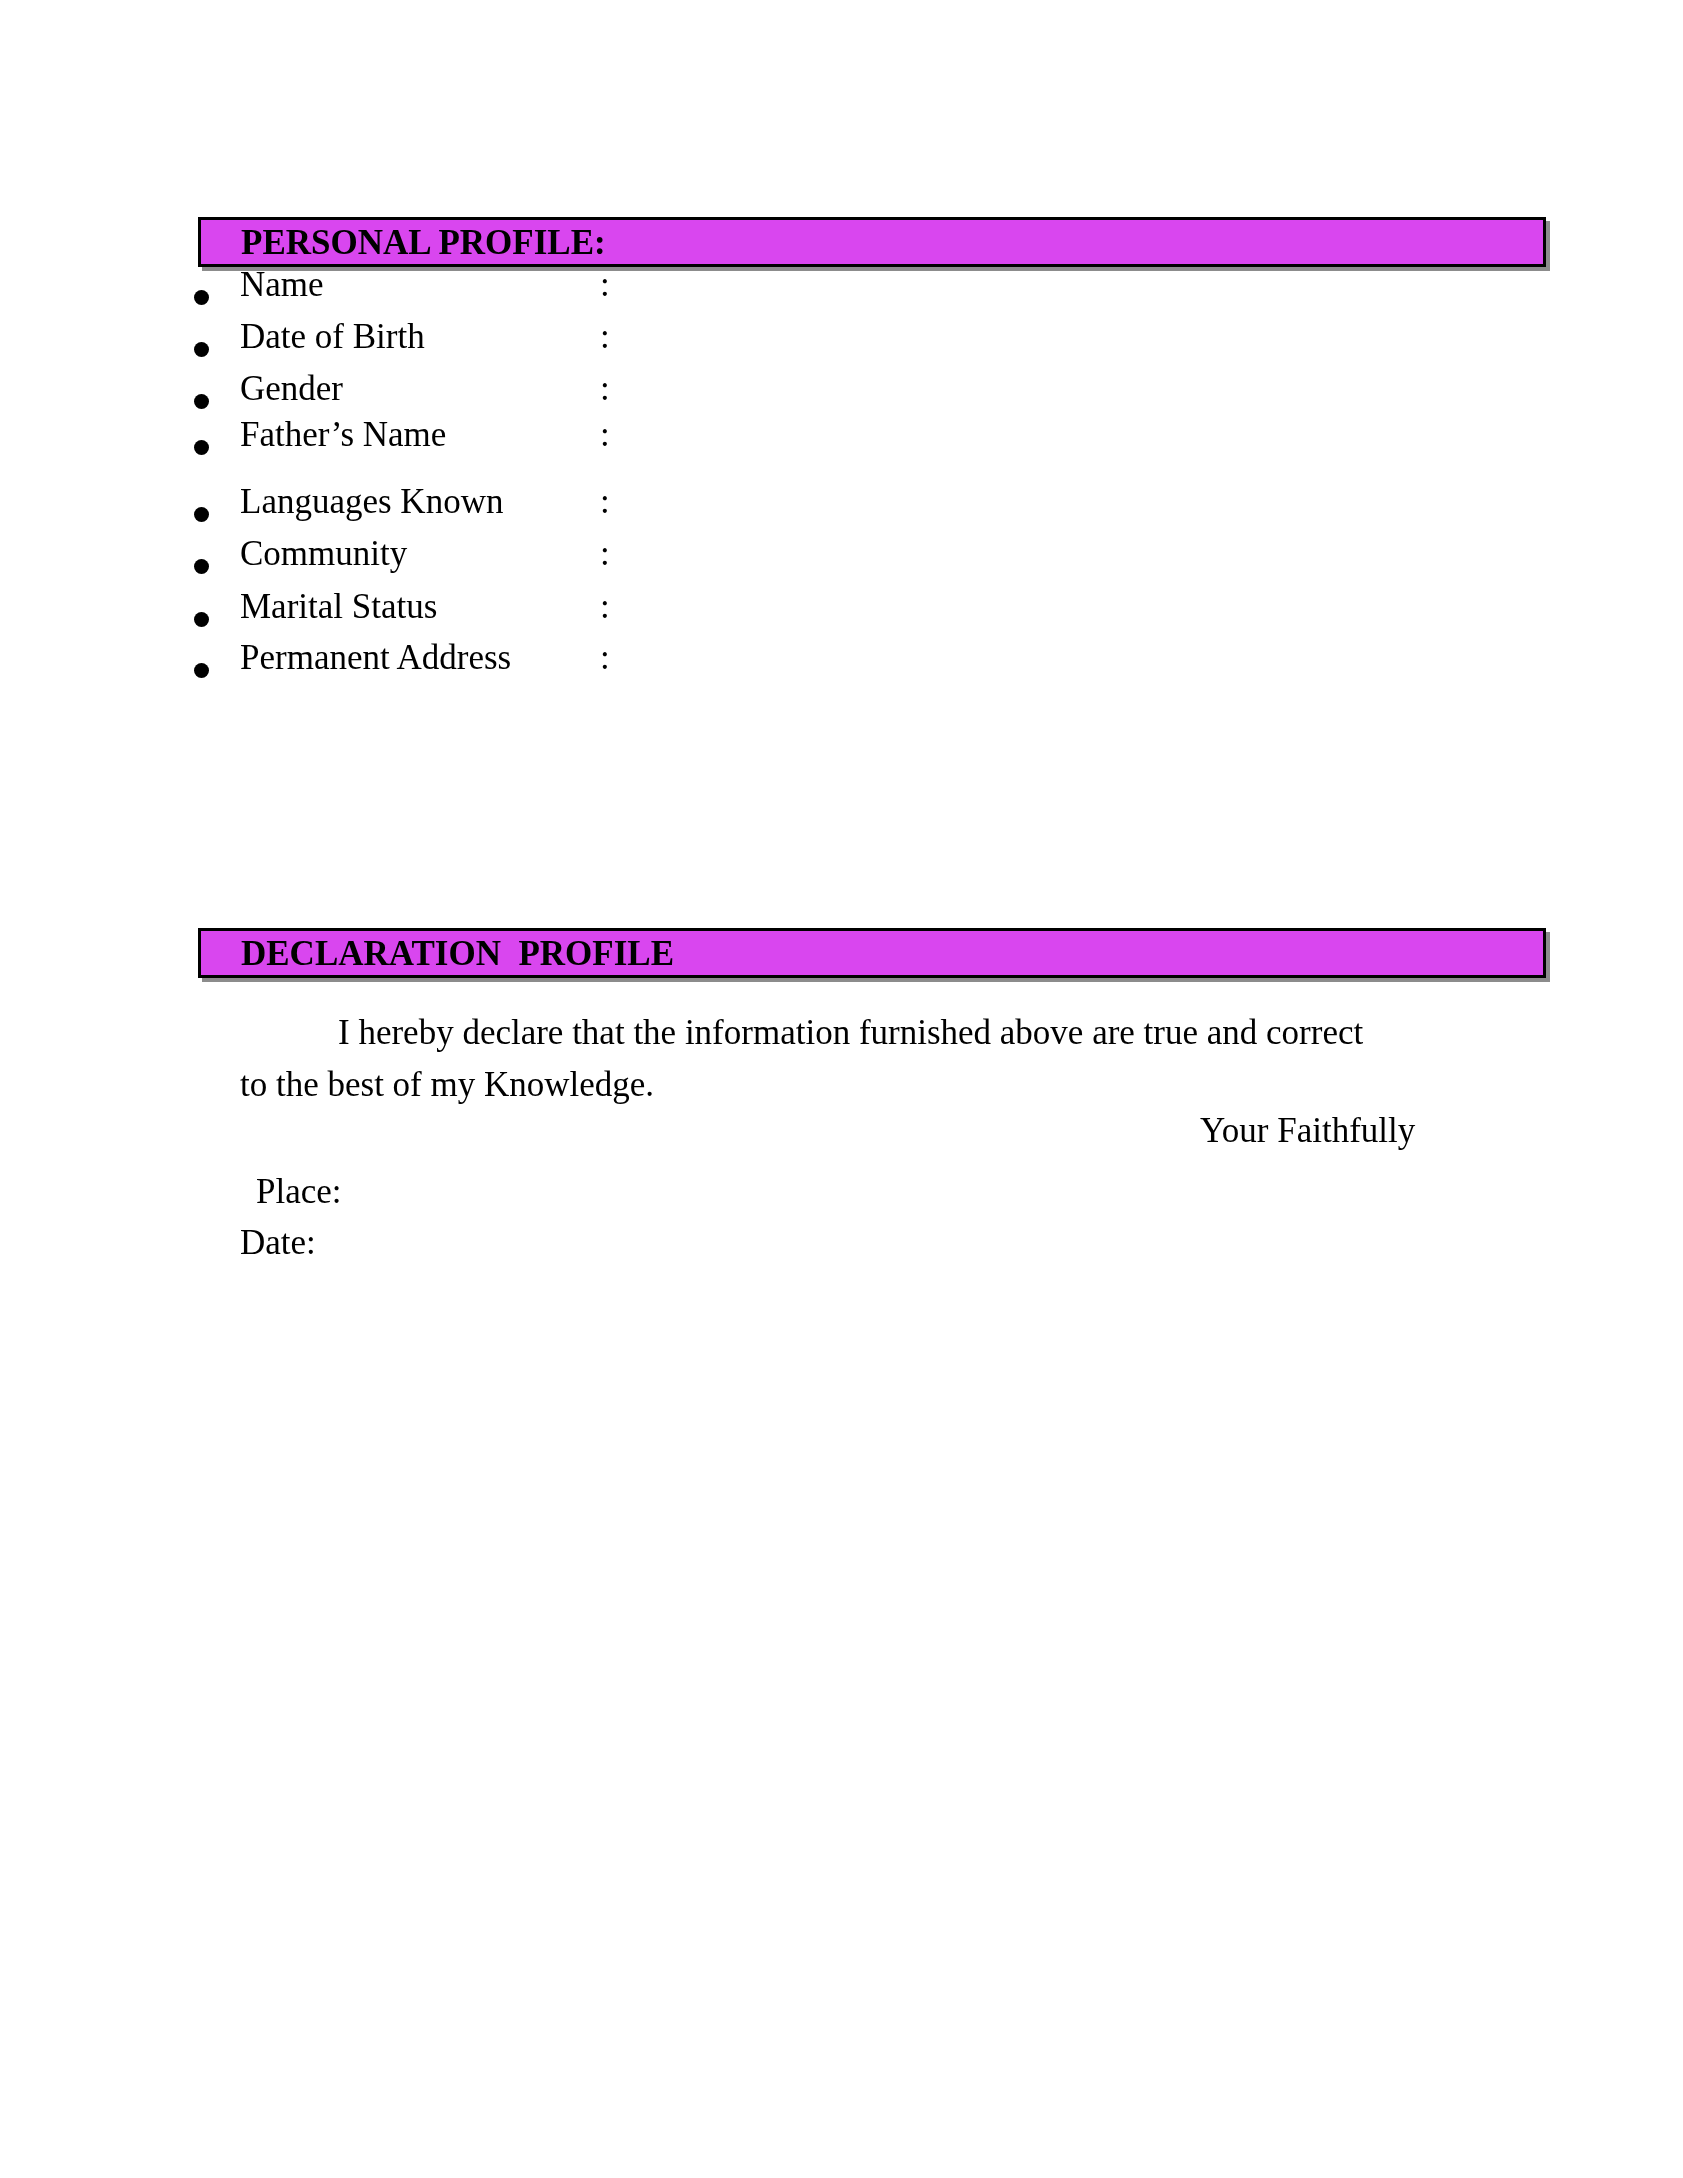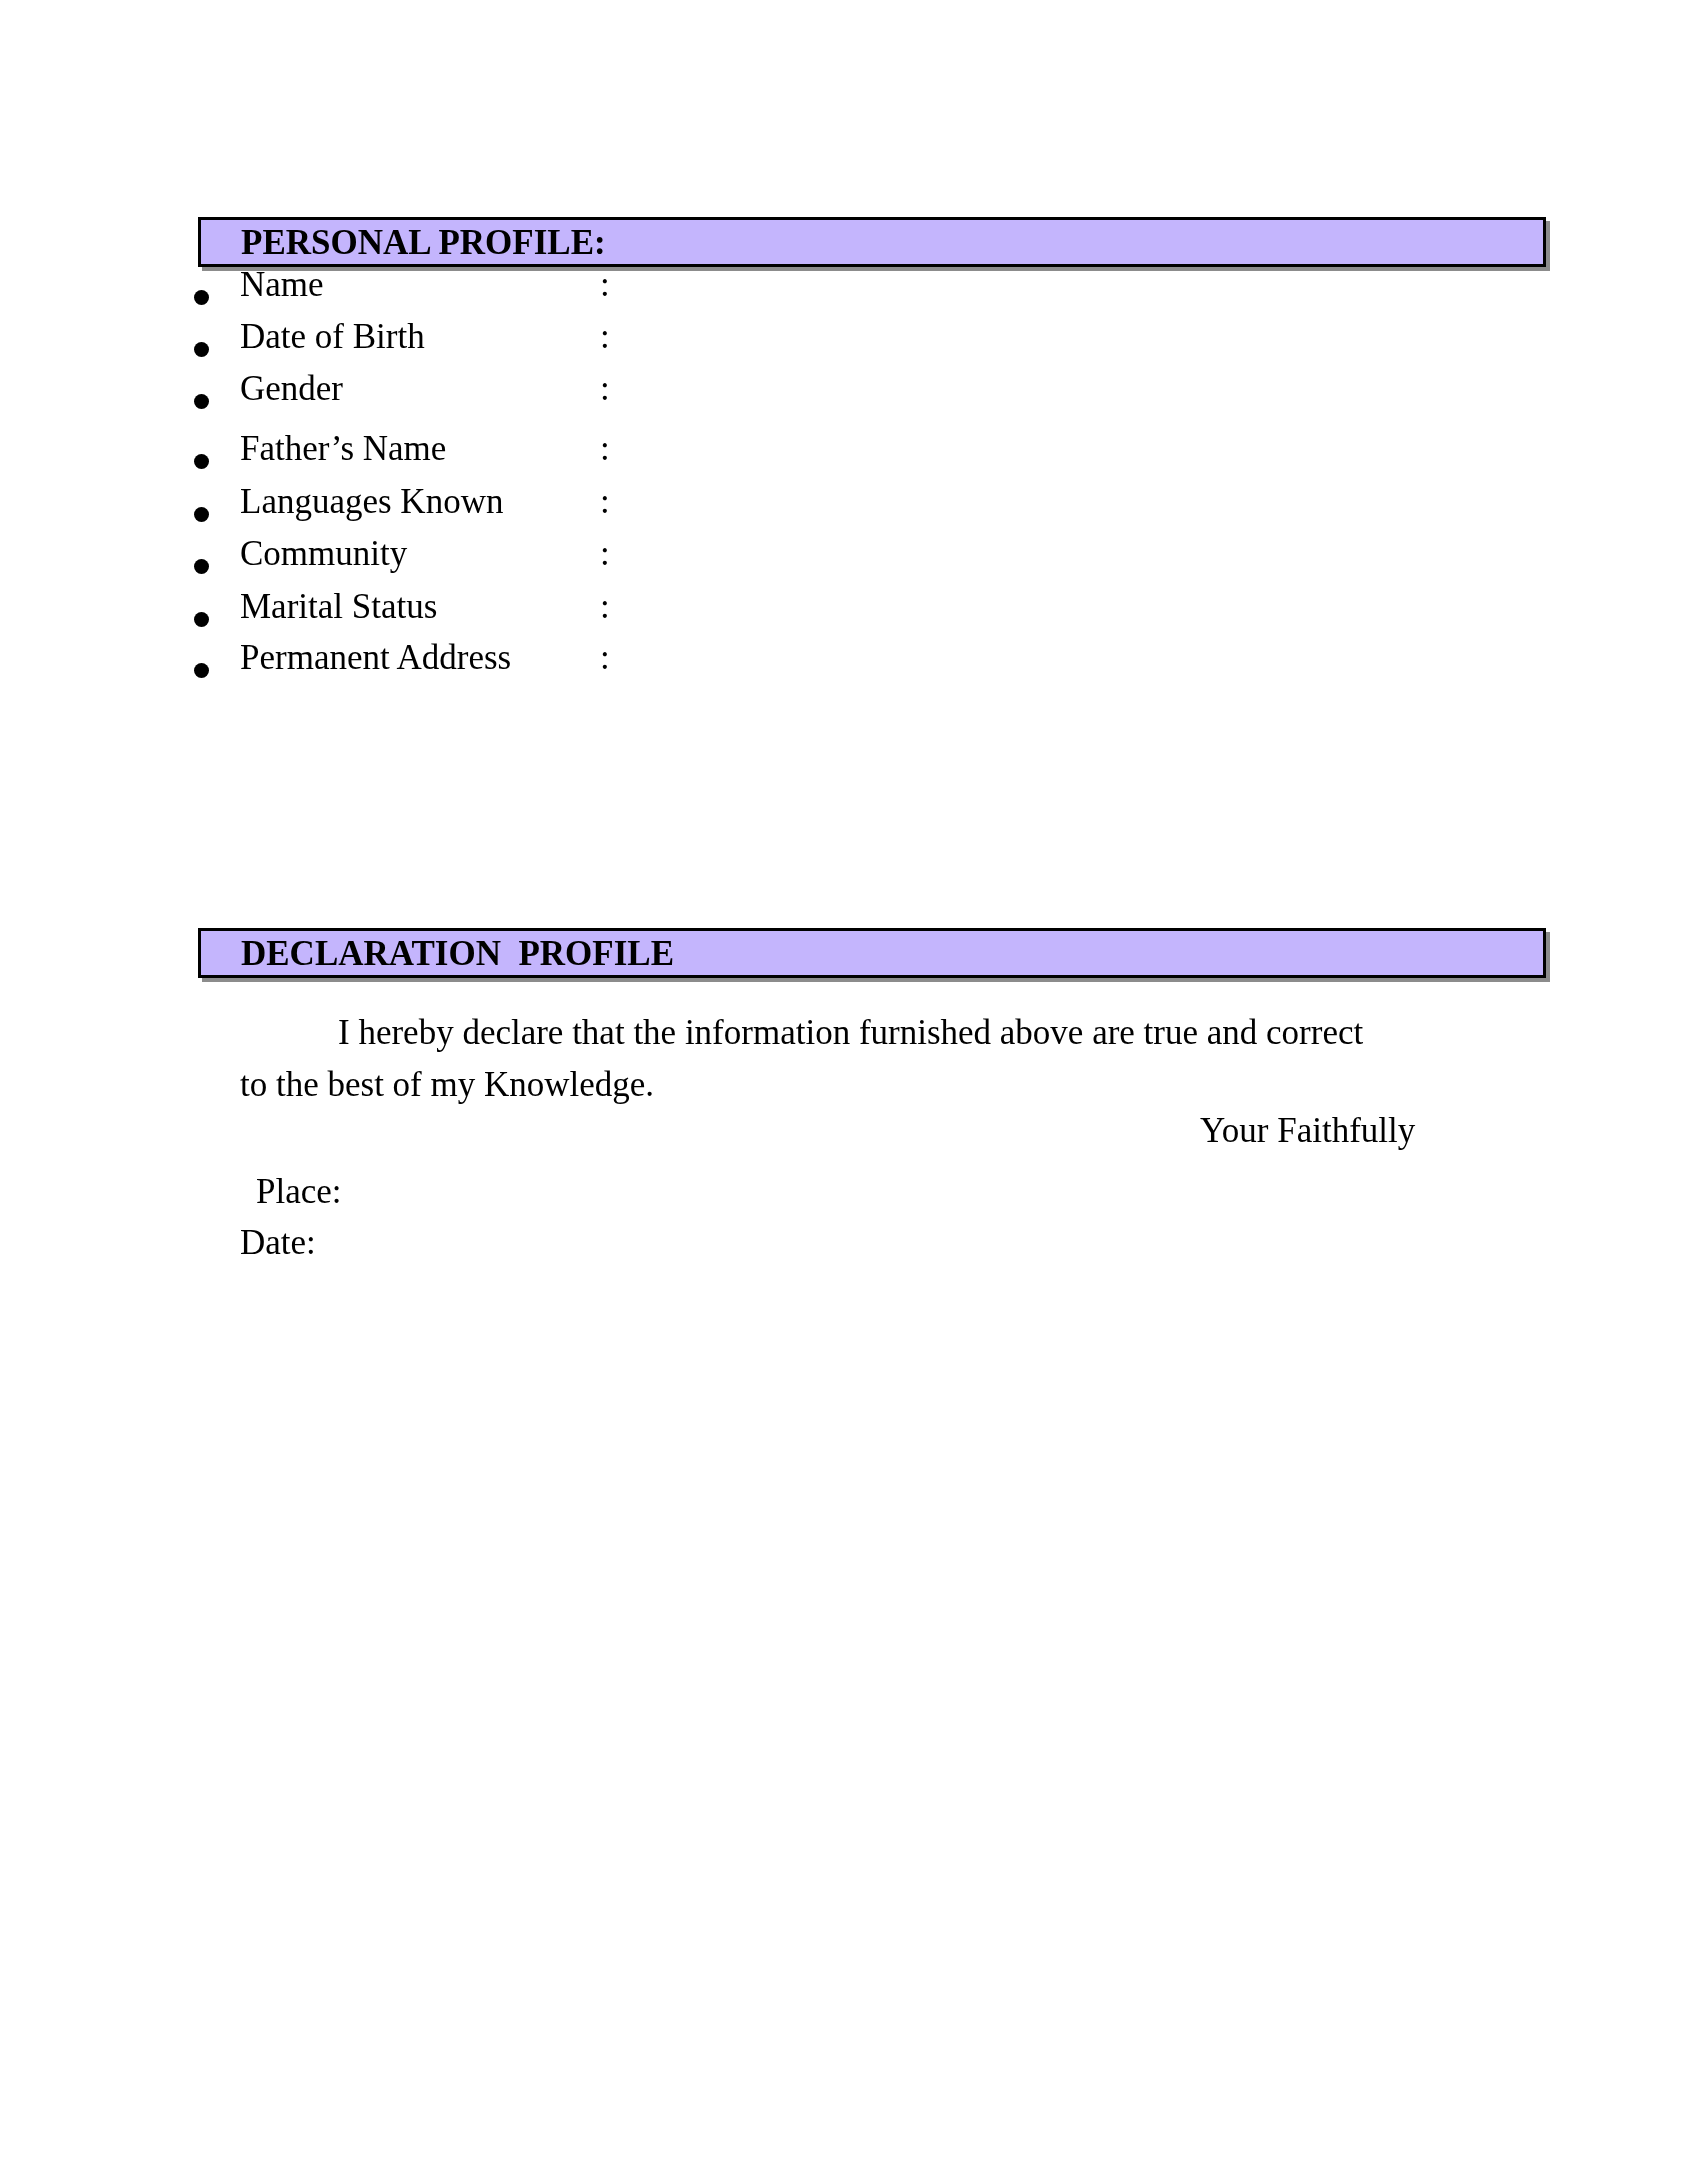--- a/index.html
+++ b/index.html
@@ -1,20 +1,20 @@
 <!DOCTYPE html>
 <html><head>
   <meta charset="utf-8">
   <style>
     html, body { margin: 0; padding: 0; background: #ffffff; }
     body { width: 1683px; height: 2178px; position: relative; overflow: hidden;
            font-family: "Liberation Serif", "DejaVu Serif", serif; color: #000; }
     .section-box {
       position: absolute; left: 198px; width: 1342px; height: 44px;
-      background: #c4b5fd; border: 3px solid #000;
+      background: #d946ef; border: 3px solid #000;
       box-shadow: 4px 4px 0 #8c8c8c;
     }
     .section-title {
       position: absolute; left: 40px; top: 50%; transform: translateY(-50%);
       font-weight: bold; font-size: 35px; white-space: pre; line-height: 1;
     }
     #personal-box { top: 217px; }
     #declaration-box { top: 928px; }
     .field-row { position: absolute; left: 0; height: 50px; width: 891px; font-size: 35px; line-height: 1; }
     .bullet { position: absolute; left: 194px; top: 0; width: 15px; height: 15px; border-radius: 50%; background: #000; }
@@ -38,21 +38,21 @@
   <div class="field-row" style="top:347px;">
     <span class="bullet" style="top:-5px"></span>
     <span class="label">Date of Birth</span>
     <span class="colon">:</span>
   </div>
   <div class="field-row" style="top:399px;">
     <span class="bullet" style="top:-5px"></span>
     <span class="label">Gender</span>
     <span class="colon">:</span>
   </div>
-  <div class="field-row" style="top:459px;">
+  <div class="field-row" style="top:445px;">
     <span class="bullet" style="top:-5px"></span>
     <span class="label">Father’s Name</span>
     <span class="colon">:</span>
   </div>
   <div class="field-row" style="top:512px;">
     <span class="bullet" style="top:-5px"></span>
     <span class="label">Languages Known</span>
     <span class="colon">:</span>
   </div>
   <div class="field-row" style="top:564px;">

